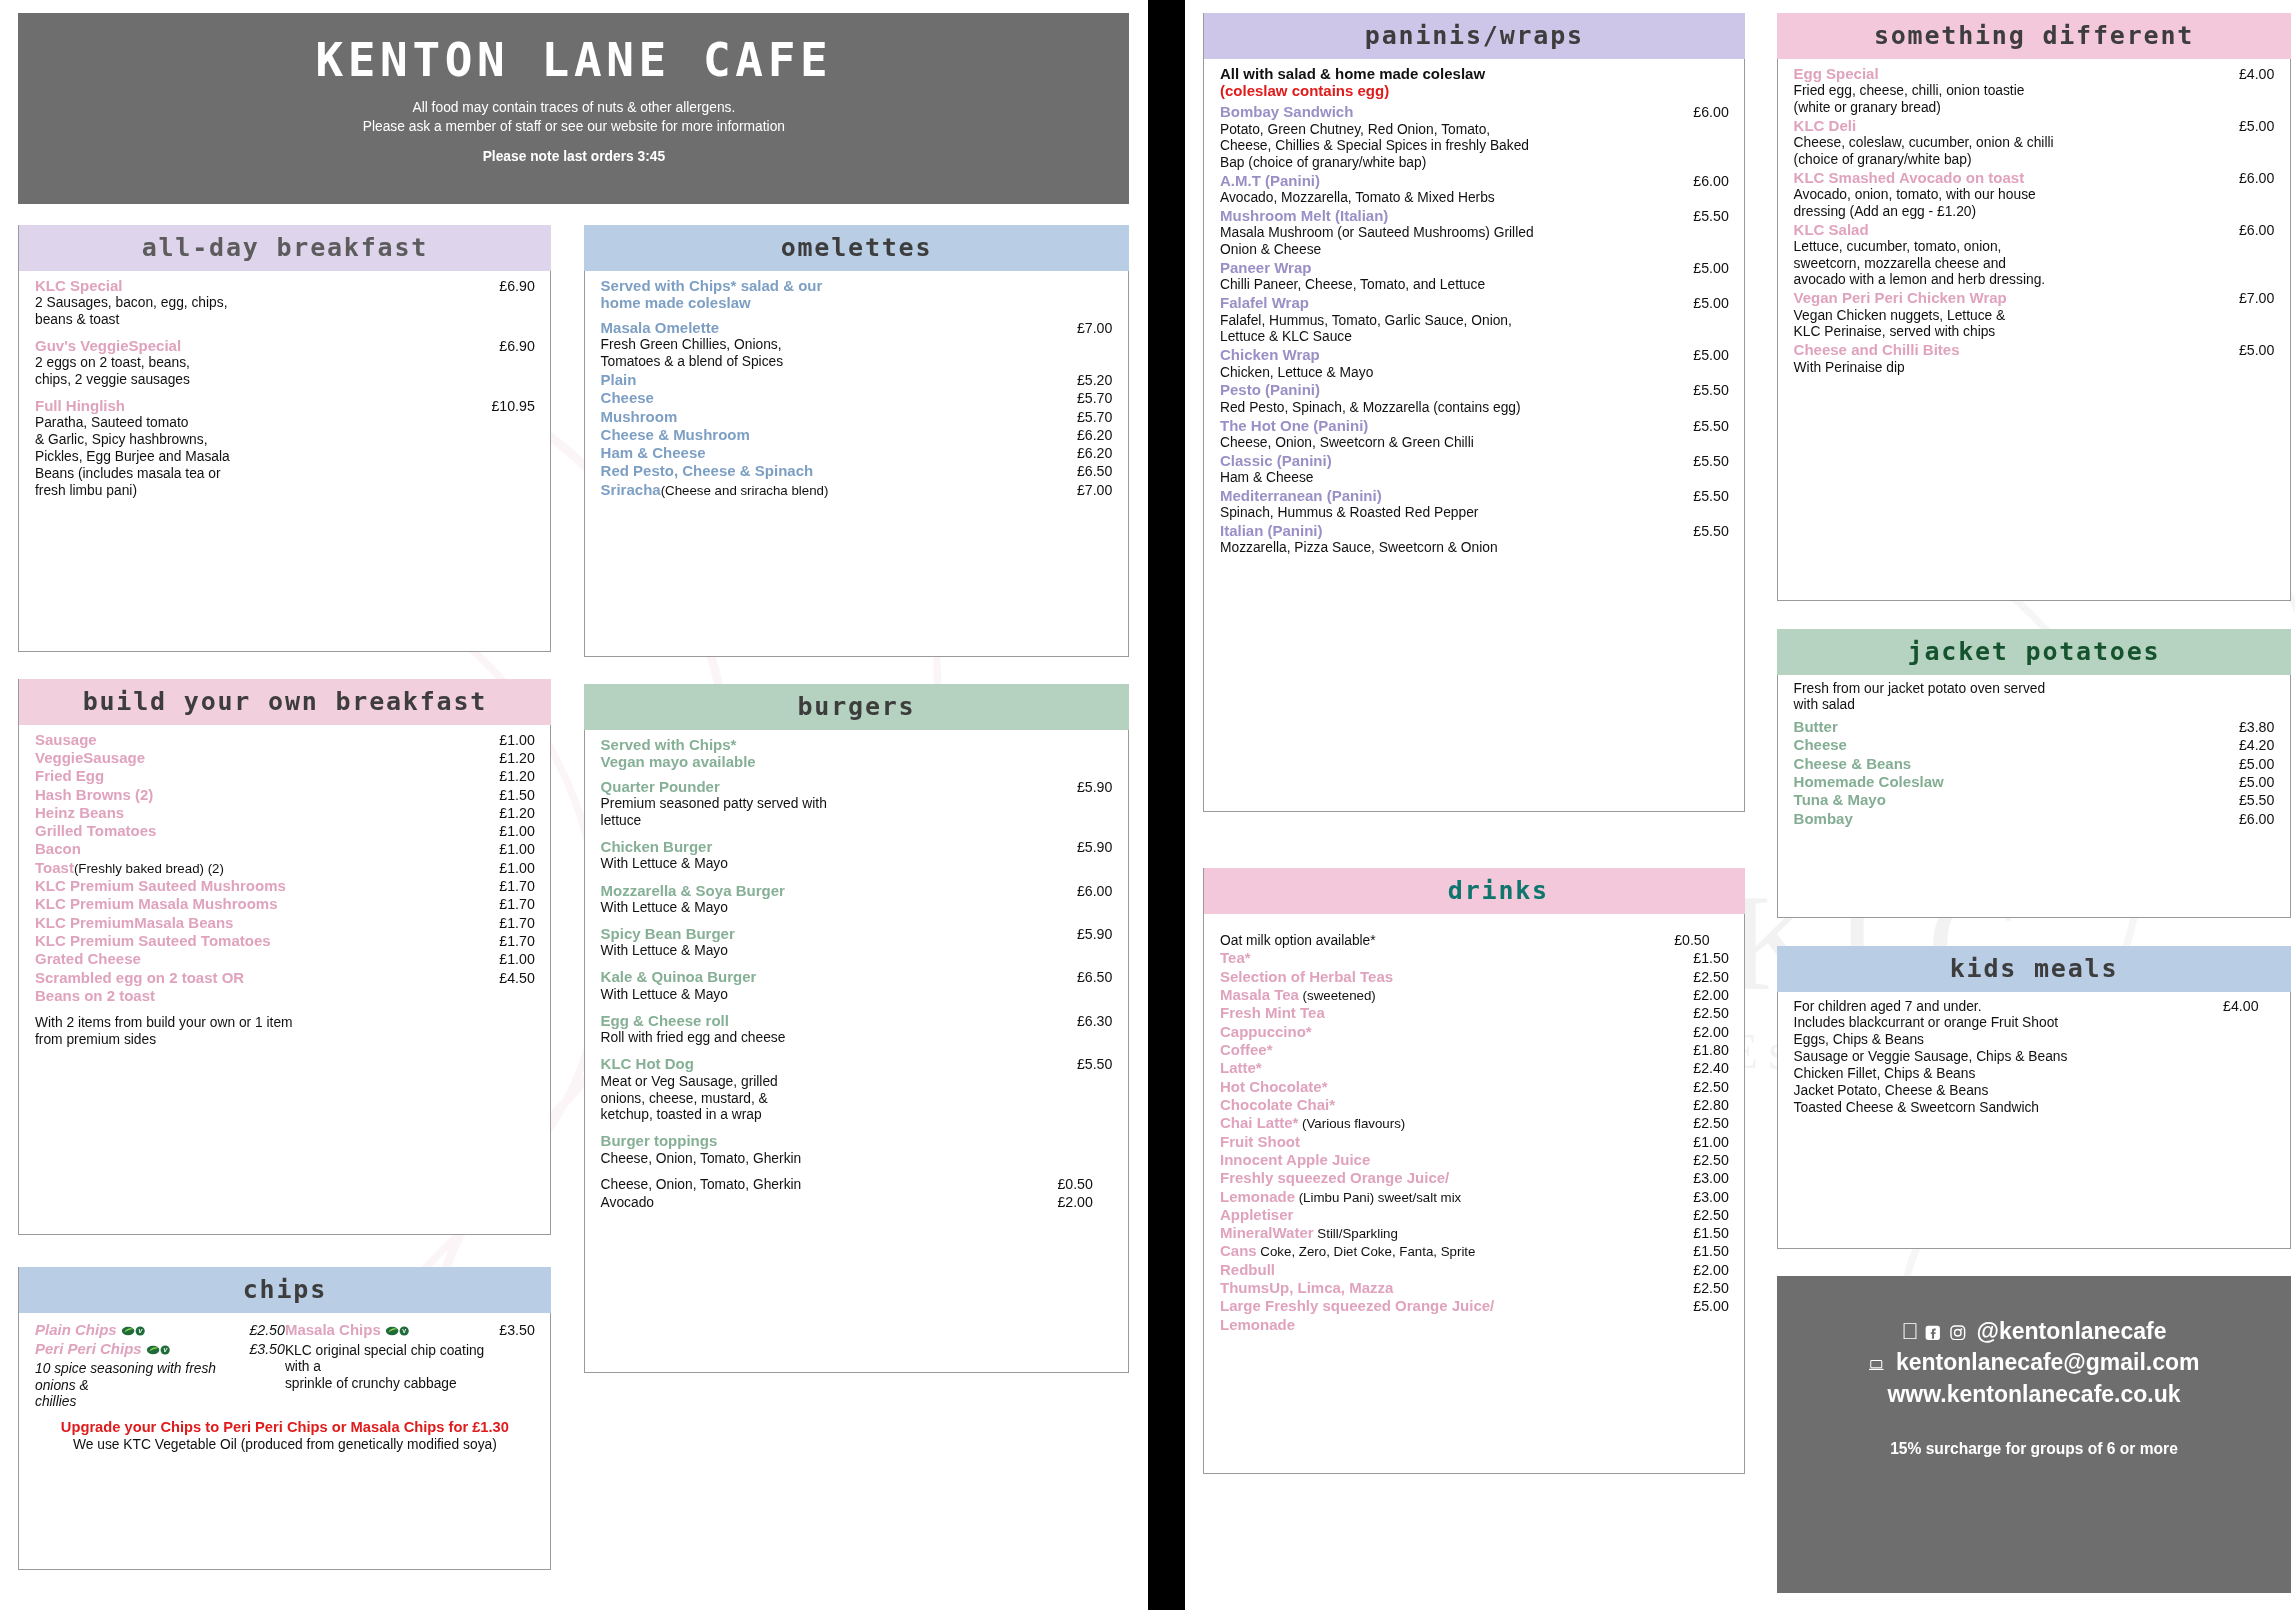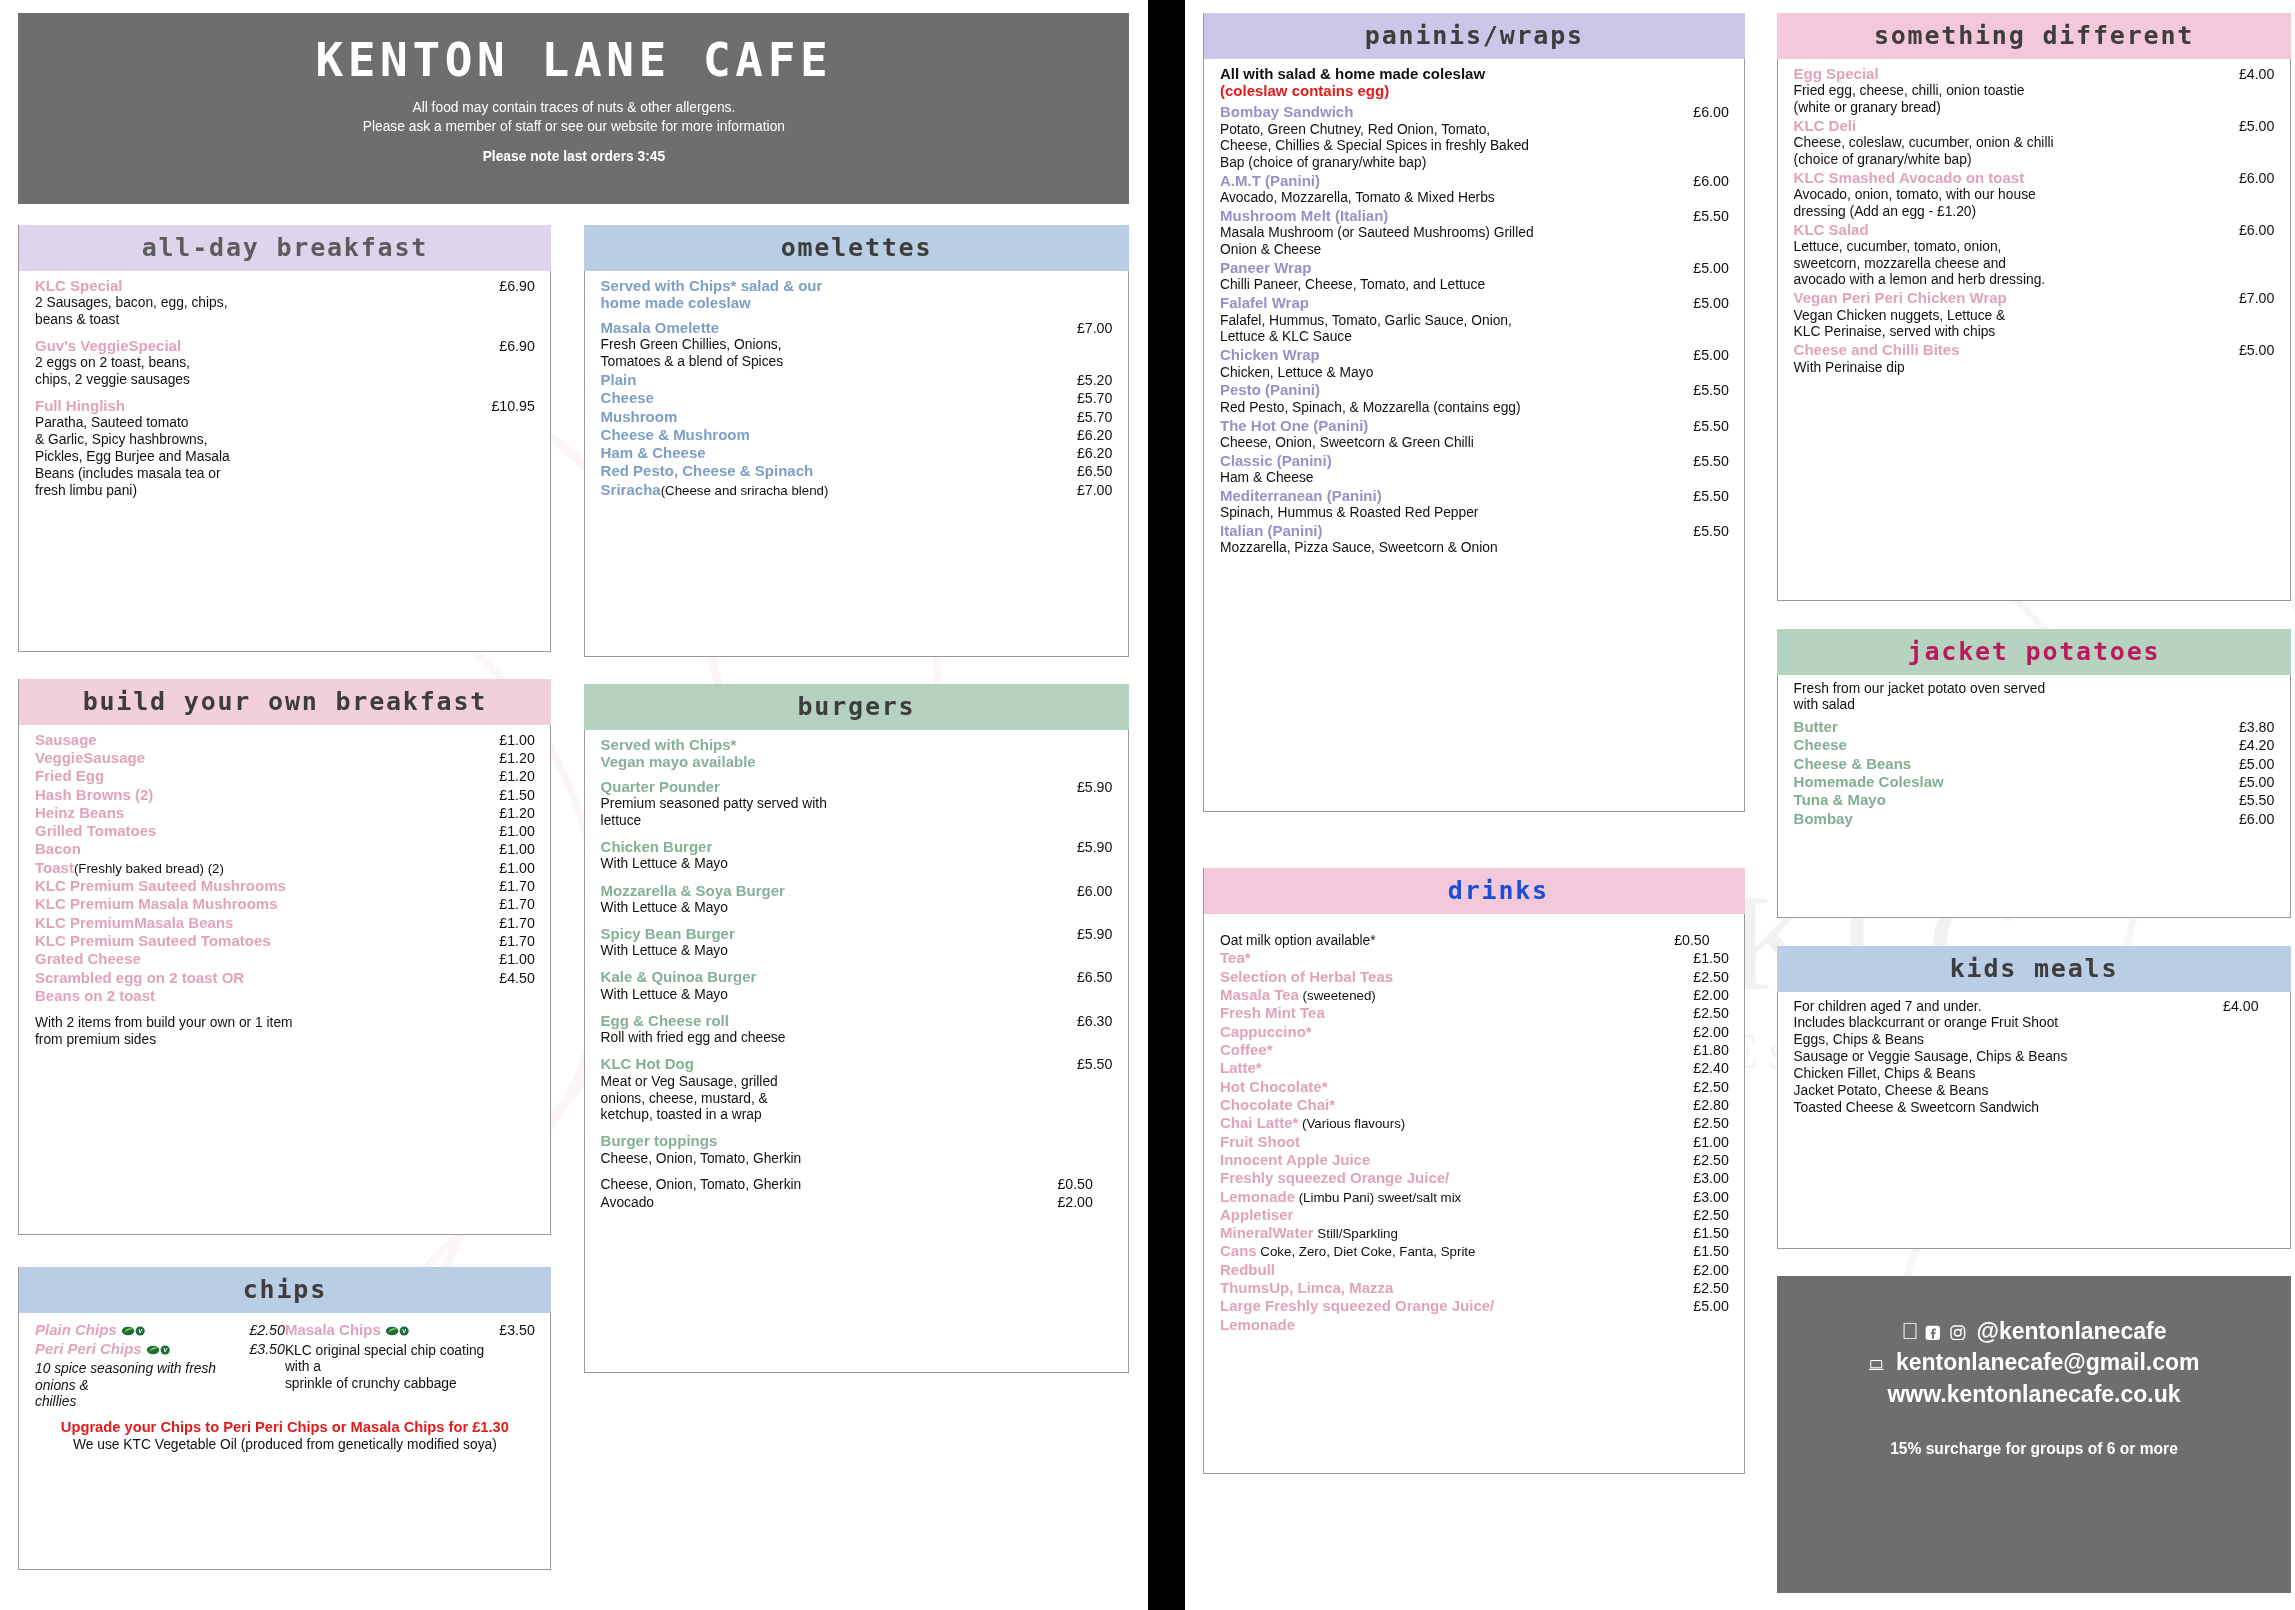--- a/index.html
+++ b/index.html
@@ -490,21 +490,21 @@
             <div class="row">
               <div class="nm c-lav">Italian (Panini)</div>
               <div class="pr">£5.50</div>
             </div>
             <div class="desc">Mozzarella, Pizza Sauce, Sweetcorn &amp; Onion</div>
           </div>
       </div>
     </div>
 
     <div class="box" style="left:18.4px; top:868px; width:542px; height:606px;">
-      <div class="hdr hdr-title t-pink2" style="margin:-0.9px; border:none; color:#1d4ed8;padding-left:48px;">drinks</div>
+      <div class="hdr hdr-title t-pink2" style="margin:-0.9px; border:none; color:#0f766e;padding-left:48px;">drinks</div>
       <div class="items" style="padding-top:18.4px;">
         <div id="dr-items">
             <div class="row">
               <div class="desc" style="flex:1">Oat milk option available*</div>
               <div class="pr">£0.50</div>
             </div>
             <div class="row">
               <div class="nm c-pink" style="flex:1">Tea*</div>
               <div class="pr">£1.50</div>
             </div>
@@ -622,21 +622,21 @@
           <div class="desc">Vegan Chicken nuggets, Lettuce &amp;<br>KLC Perinaise, served with chips</div>
           <div class="row">
             <div class="nm c-pink">Cheese and Chilli Bites</div>
             <div class="pr">£5.00</div>
           </div>
           <div class="desc">With Perinaise dip</div>
         </div>
     </div>
 
     <div class="box" style="left:592px; top:629px; width:514px; height:289px;">
-      <div class="hdr hdr-title t-mint" style="margin:-0.9px; border:none; color:#be185d;">jacket potatoes</div>
+      <div class="hdr hdr-title t-mint" style="margin:-0.9px; border:none; color:#14532d;">jacket potatoes</div>
       <div class="items">
         <div class="desc" style="white-space:pre-line; margin-bottom:3.7px;" id="jp-note">Fresh from our jacket potato oven served
 with salad</div>
         <div id="jp-items">
             <div class="row">
               <div class="nm c-teal">Butter</div>
               <div class="pr">£3.80</div>
             </div>
             <div class="row">
               <div class="nm c-teal">Cheese</div>

